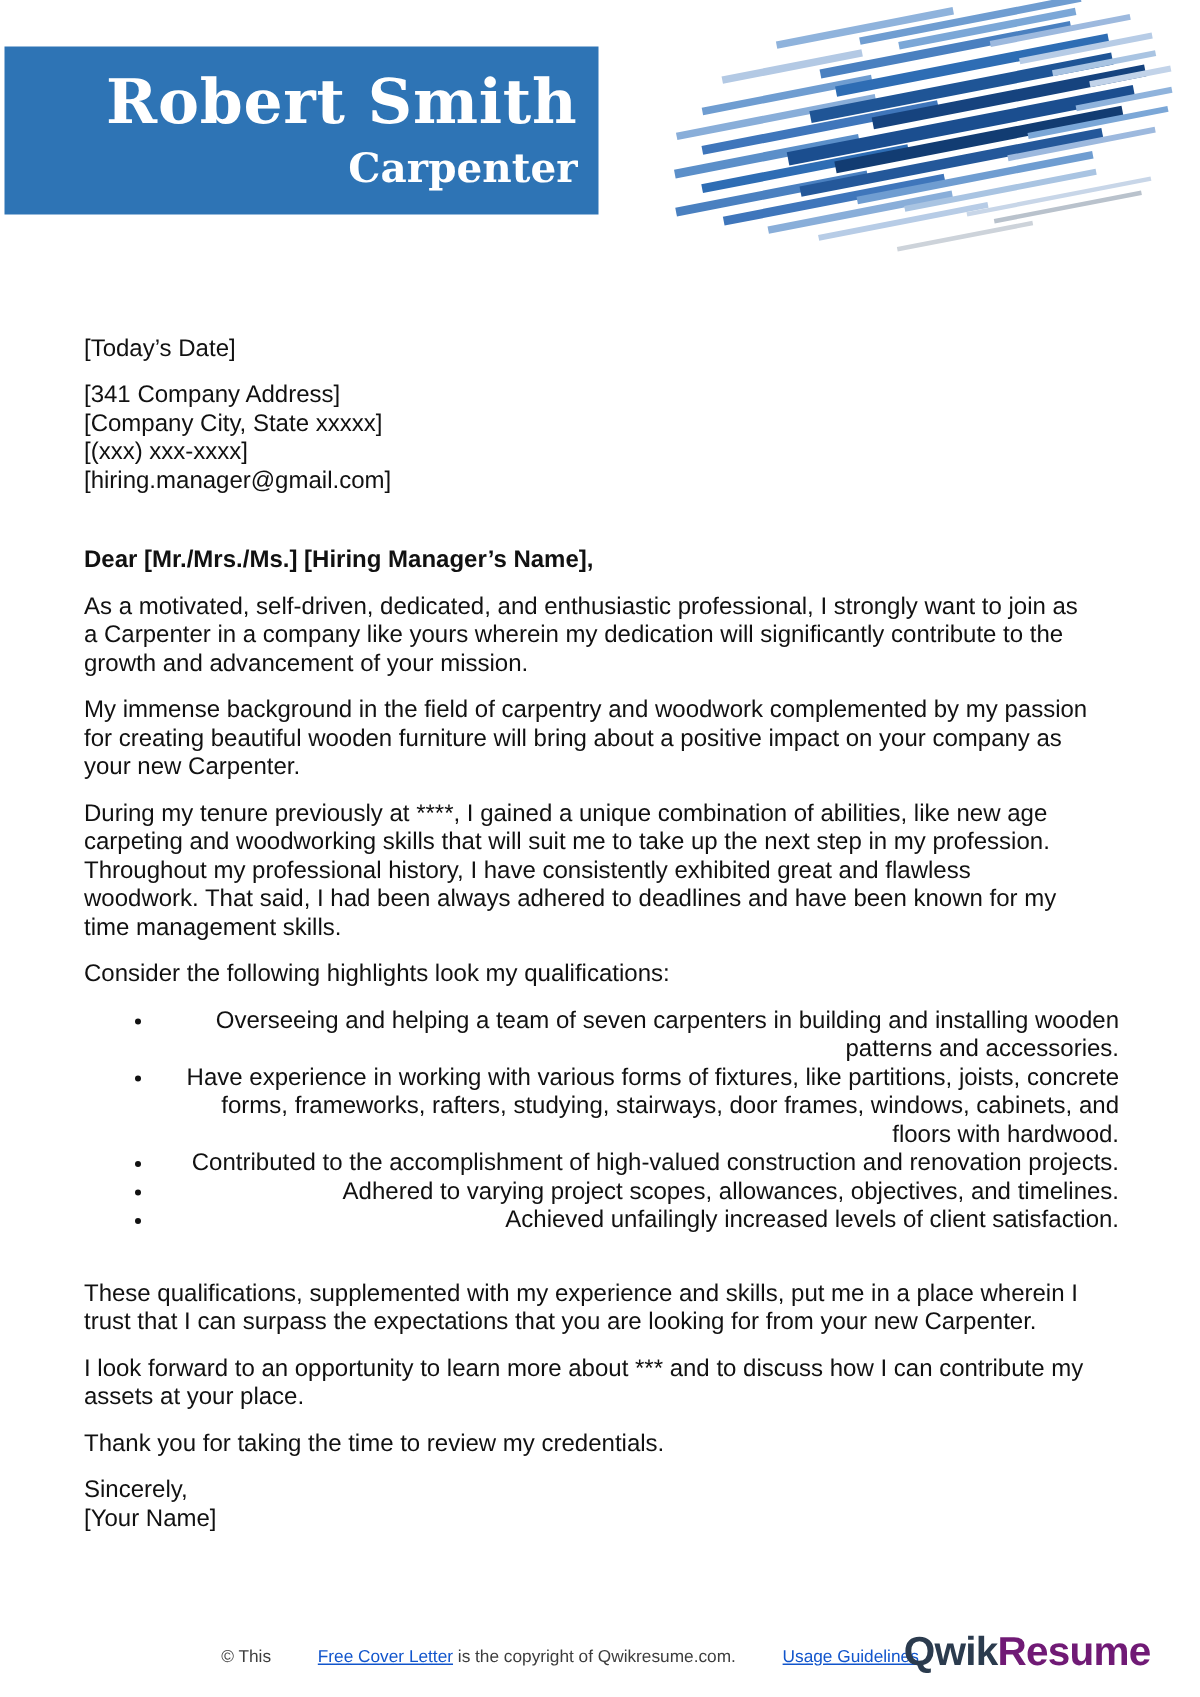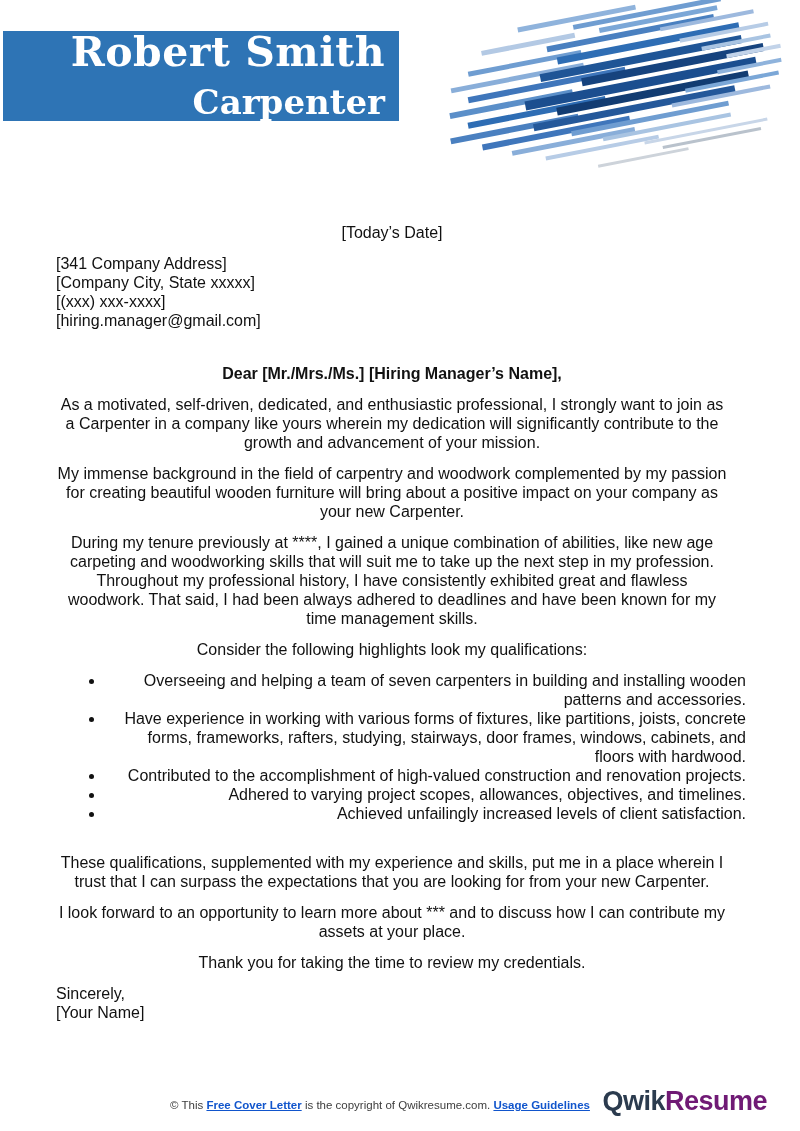--- a/index.html
+++ b/index.html
@@ -1,50 +1,50 @@
 <!DOCTYPE html>
 <html><head>
 <meta charset="utf-8">
 <style>
   html,body{margin:0;padding:0;background:#ffffff;}
   body{width:800px;height:1131px;position:relative;font-family:"Liberation Sans",sans-serif;color:#1a1a1a;overflow:hidden;}
 
   
   .header-box{
-    position:absolute;left:3px;top:31px;width:396px;height:90px;
+    position:absolute;left:3px;top:31px;width:396px;height:112px;
     background:#2e74b5;color:#ffffff;
     display:flex;flex-direction:column;justify-content:center;align-items:flex-end;
     padding-right:14px;box-sizing:border-box;
     font-family:"DejaVu Serif","Liberation Serif",serif;
   }
   .header-name{font-size:41px;font-weight:bold;line-height:1.1;letter-spacing:0.5px;}
-  .header-role{font-size:34px;font-weight:bold;margin-top:6px;}
+  .header-role{font-size:27px;font-weight:bold;margin-top:6px;}
 
   
   .brand-logo{position:absolute;left:435px;top:0px;width:360px;height:170px;}
 
   
   .letter{
     position:absolute;left:56px;top:223px;width:690px;
     font-size:16px;line-height:19px;color:#111111;
   }
-  .letter p{margin:0 18px 12px 0;text-align:center;}
+  .letter p{margin:0 18px 12px 0;}
   .date-line{margin:0 0 39px 0;}
   .address-block{margin:0 0 34px 0;}
   .greeting{margin:0 0 12px 0;font-weight:bold;}
   .bullets{margin:2px 0 30px 0;padding-left:49px;}
   .bullets li{margin:0;padding-left:3px;text-align:right;}
   .signoff-block{margin-top:0;}
 
   
   .footer-line{
     position:absolute;left:0;top:1099px;width:760px;text-align:center;
     font-size:11.5px;color:#3d3d3d;
   }
-  .footer-line a{color:#1155cc;font-weight:bold;text-decoration:underline;cursor:pointer;}
+  .footer-line a{color:#1155cc;font-weight:normal;text-decoration:underline;cursor:pointer;margin-left:28px;}
   .brand-wordmark{
     position:absolute;right:33px;top:1086px;
     font-size:27px;font-weight:bold;letter-spacing:-0.5px;
     font-family:"Liberation Sans",sans-serif;
   }
   .brand-qwik{color:#2b3b4e;}
   .brand-resume{color:#701a75;text-align:right;}
 </style>
 </head>
 <body>

